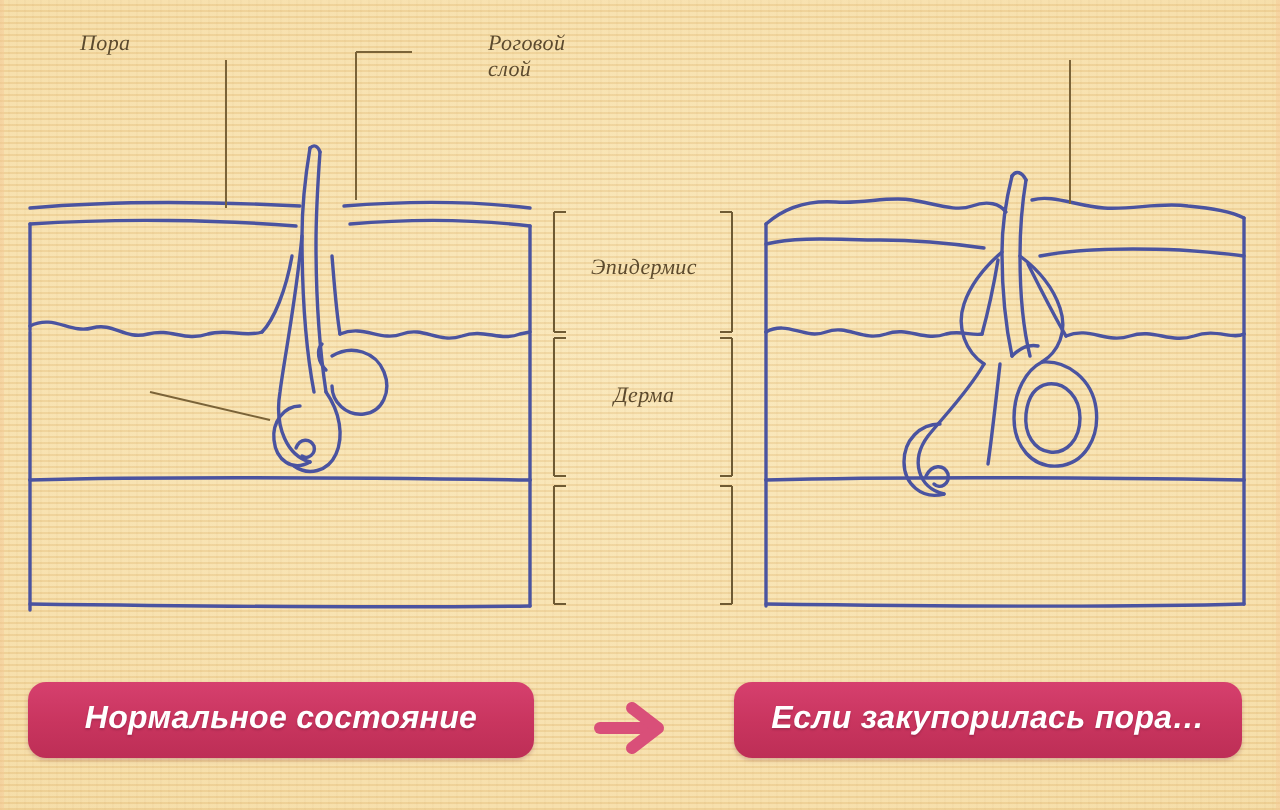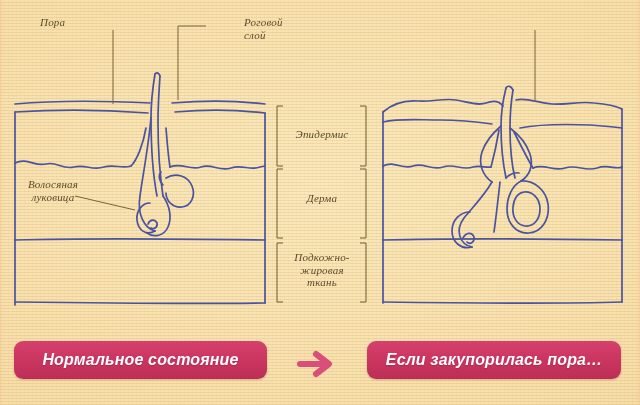--- a/index.html
+++ b/index.html
@@ -183,31 +183,26 @@
       <path d="M300,364 L324,364" stroke="#d94f79" stroke-width="6" stroke-linecap="round" fill="none"></path>
       <path d="M316,354 L329,364 L316,374" stroke="#d94f79" stroke-width="6" stroke-linecap="round" stroke-linejoin="round" fill="none"></path>
     </g>
   </svg>
 
   <div class="lbl" style="left:40px;top:16px;width:70px;">Пора</div>
 
   <div class="lbl" style="left:200px;top:16px;width:80px;margin-left:44px;">Роговой
 слой</div>
 
-  <div class="lbl ctr" style="left:14px;top:178px;width:78px;">Волосяная
-луковица</div>
 
 
   <div class="lbl ctr" style="left:285px;top:128px;width:74px;">Эпидермис</div>
 
   <div class="lbl ctr" style="left:285px;top:192px;width:74px;">Дерма</div>
 
-  <div class="lbl ctr" style="left:283px;top:251px;width:78px;">Подкожно-
-жировая
-ткань</div>
 
 
   <div class="banner" style="left:14px;top:341px;width:253px;height:38px;">
     <span>Нормальное состояние</span>
   </div>
 
   <div class="banner" style="left:367px;top:341px;width:254px;height:38px;">
     <span>Если закупорилась пора…</span>
   </div>
 

